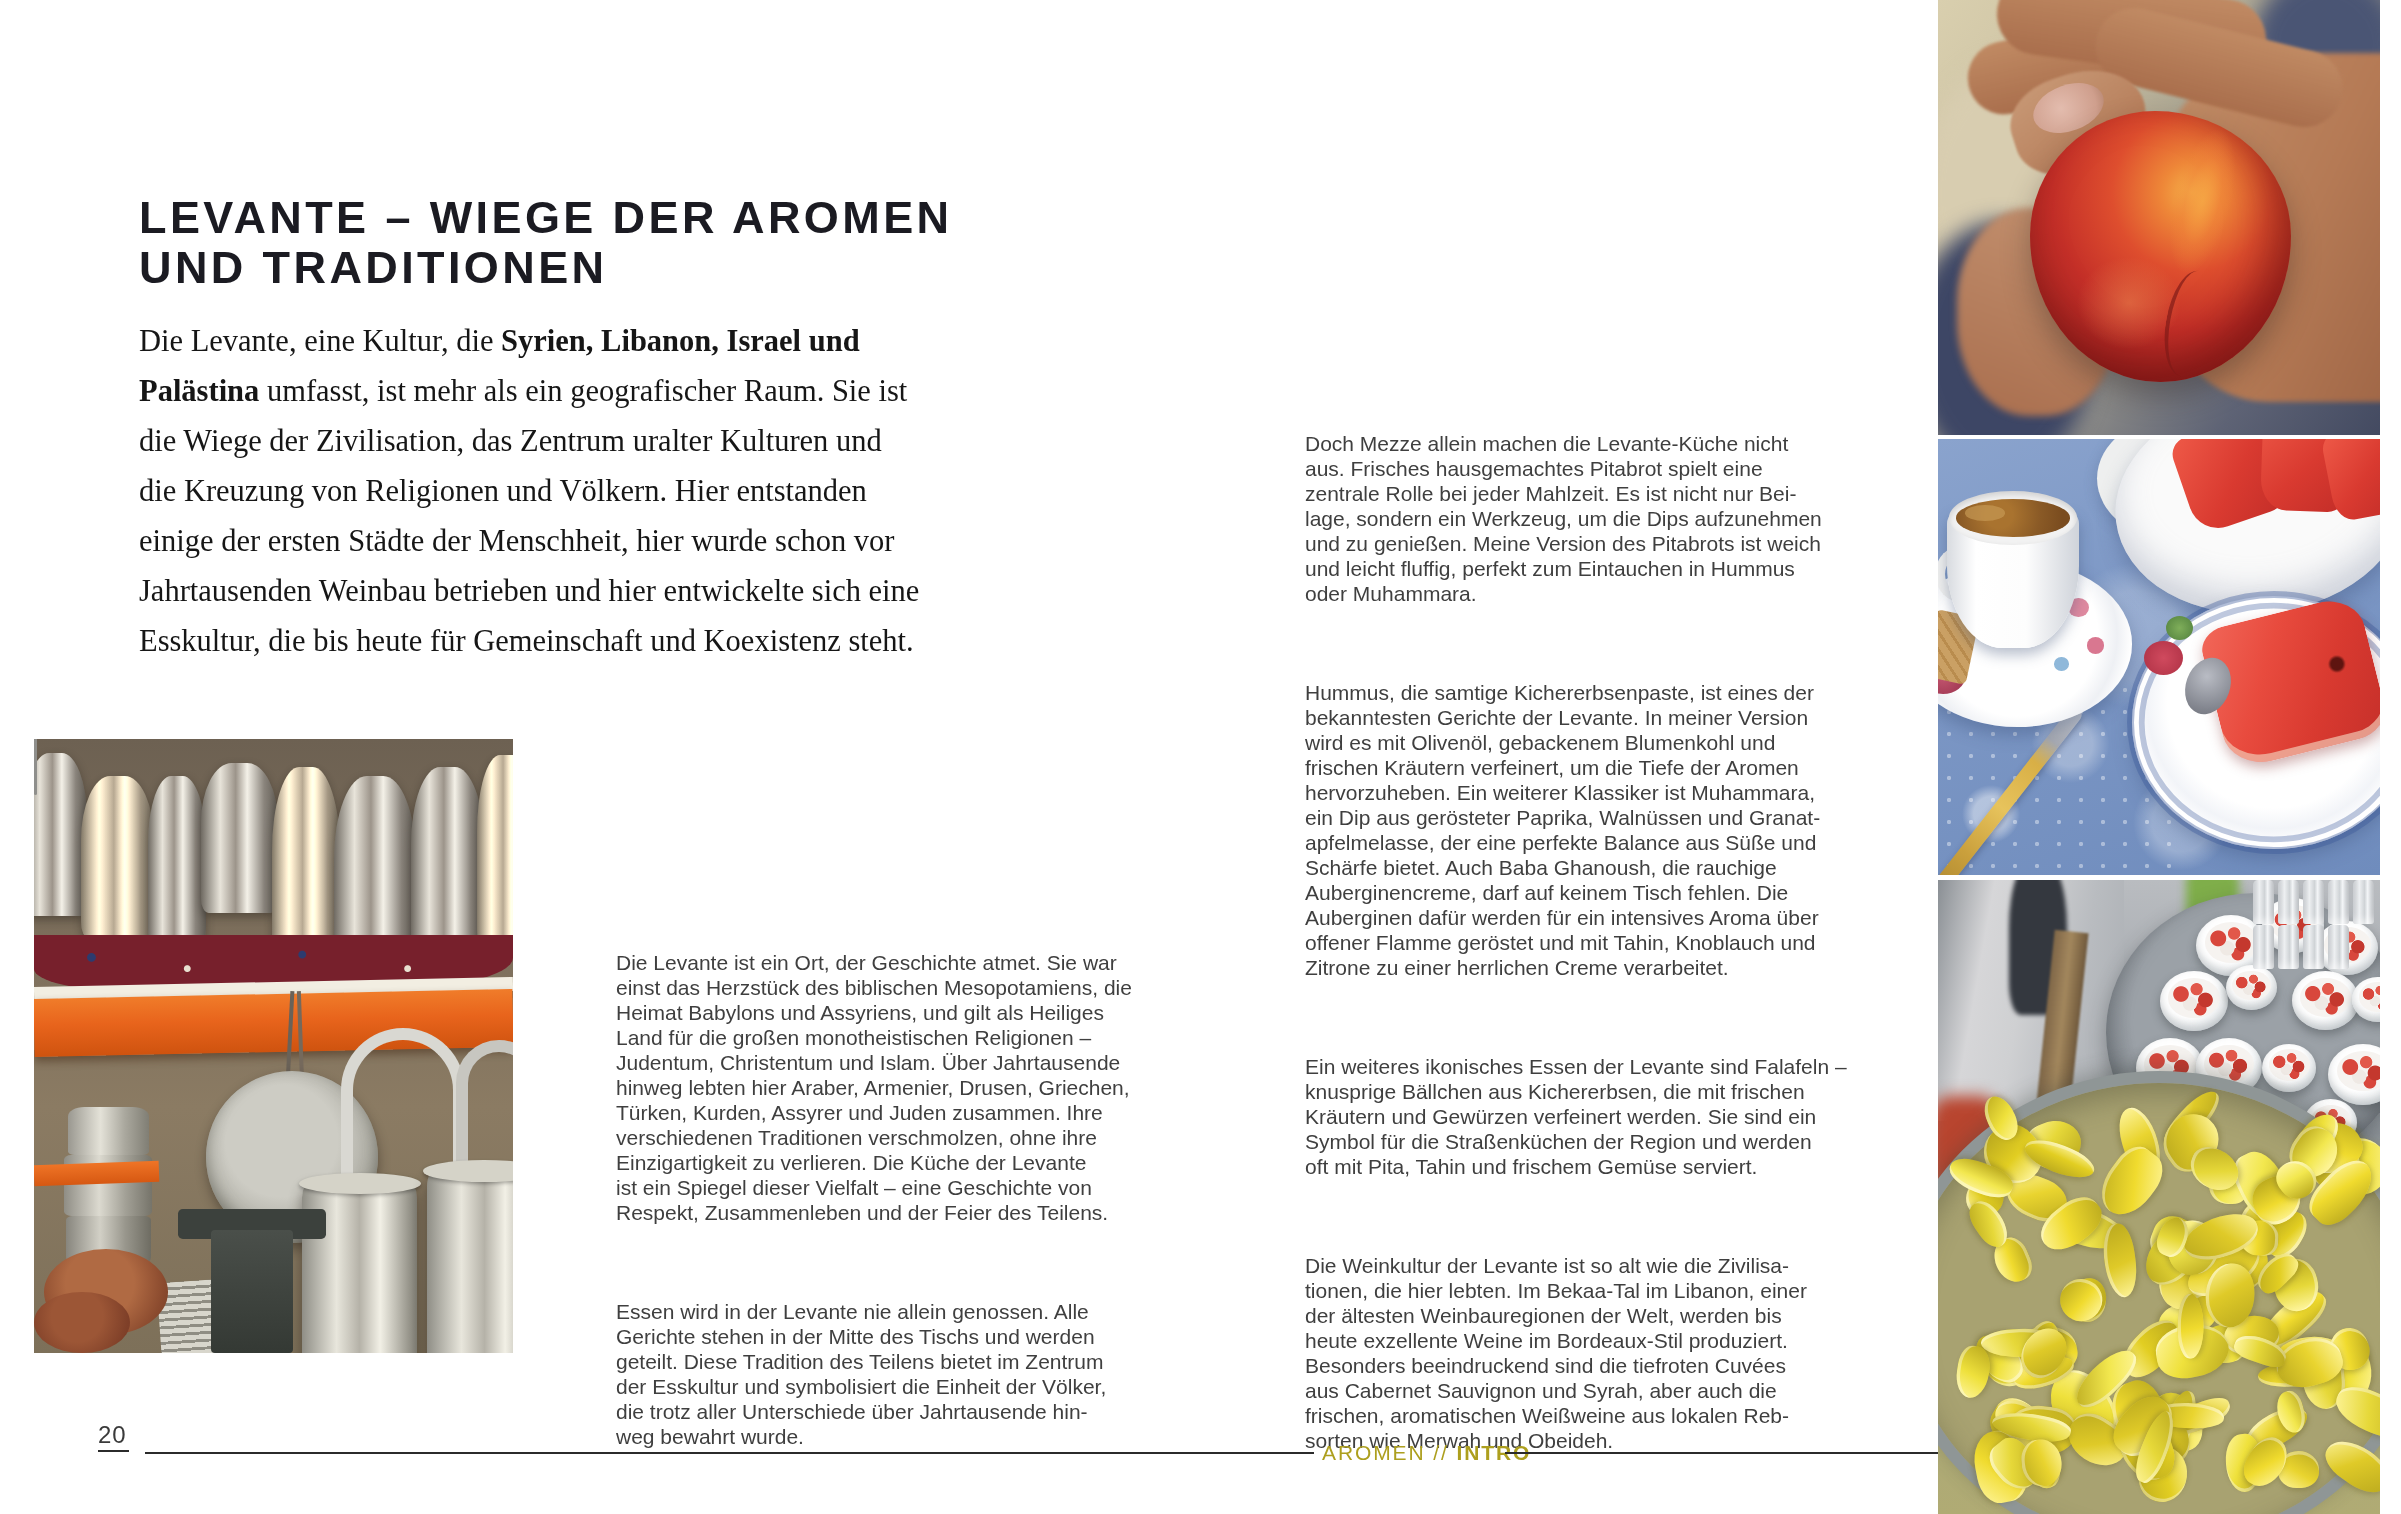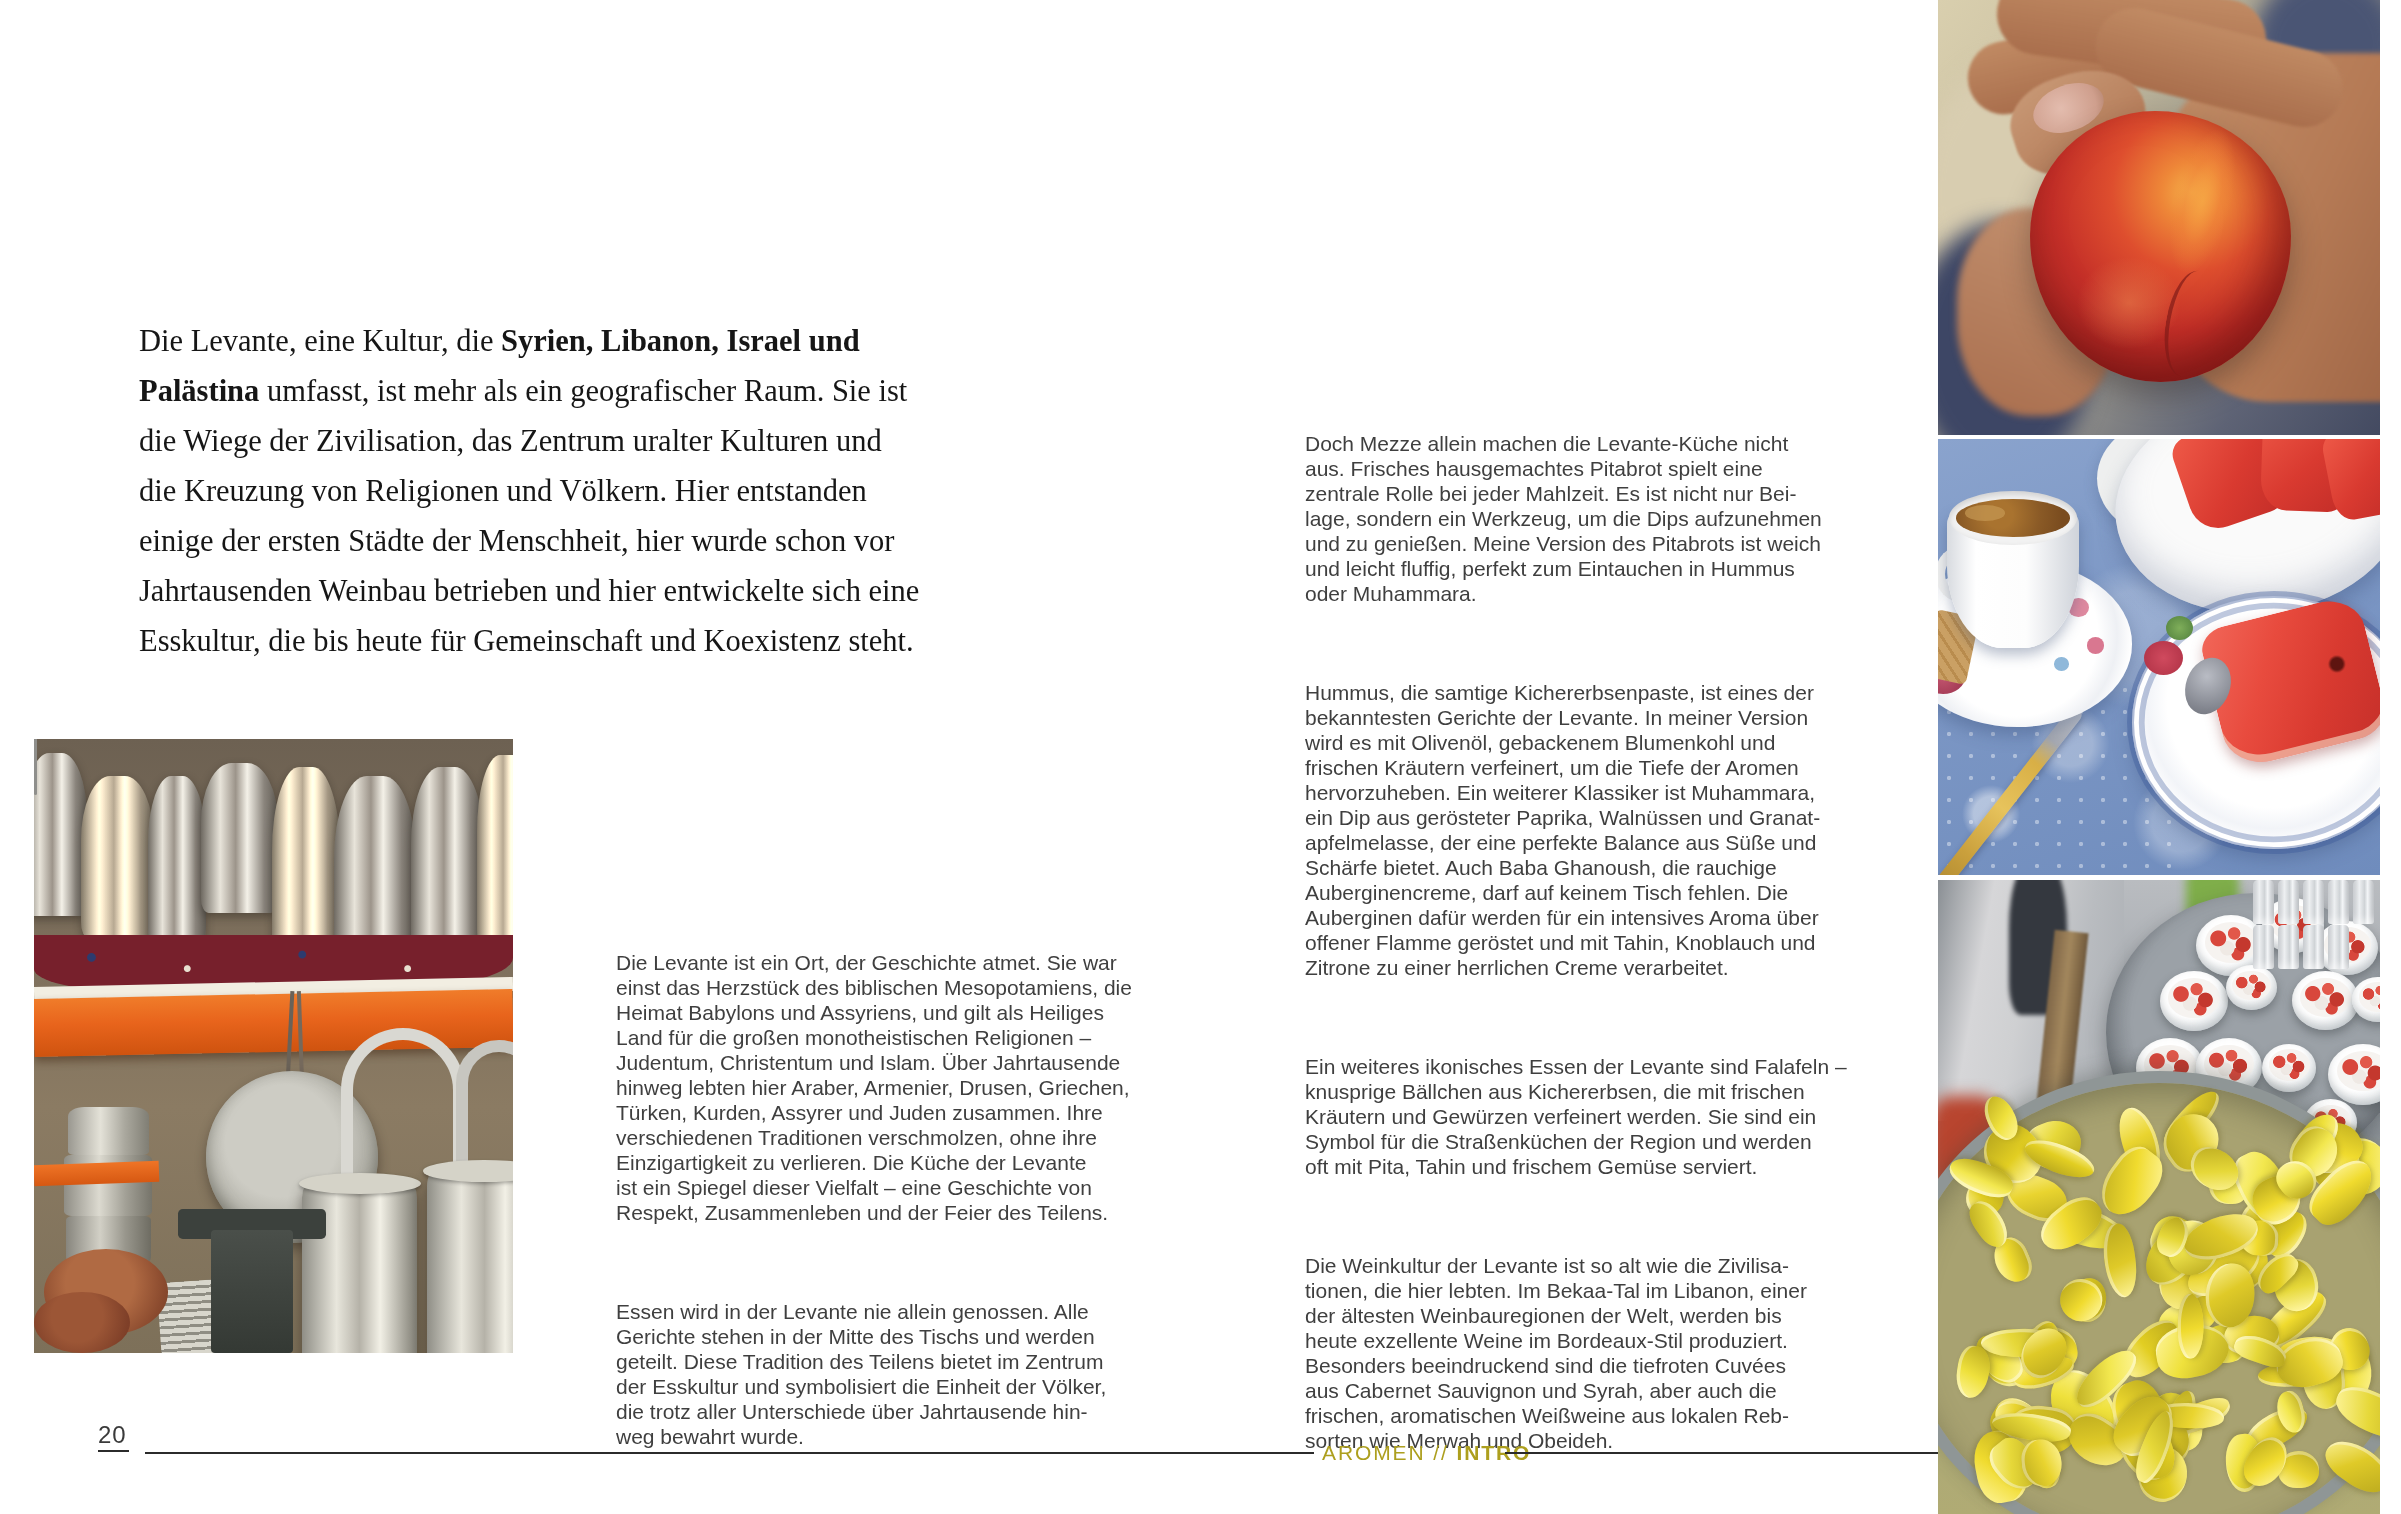--- a/index.html
+++ b/index.html
@@ -195,20 +195,22 @@
   .vise{left:37%;top:80%;width:17%;height:20%;background:linear-gradient(180deg,#4a4f4a,#343934);border-radius:3.9px;}
   .vise-top{left:30%;top:76.5%;width:31%;height:5%;background:#3c413d;border-radius:4.8px;}
   .plates-stack{left:26%;top:88%;width:26%;height:12%;
                 background:repeating-linear-gradient(180deg,#d8d6cc 0 4.8px,#8f8d83 4.8px 7.7px);border-radius:4.8px;transform:rotate(-4deg);}
 </style>
 </head>
 <body>
 
 <div class="spread">
 
+  <div class="abs headline">LEVANTE – WIEGE DER AROMEN
+UND TRADITIONEN</div>
 
   <div class="abs intro"><span>Die Levante, eine Kultur, die </span><b>Syrien, Libanon, Israel und
 Palästina</b><span> umfasst, ist mehr als ein geografischer Raum. Sie ist
 die Wiege der Zivilisation, das Zentrum uralter Kulturen und
 die Kreuzung von Religionen und Völkern. Hier entstanden
 einige der ersten Städte der Menschheit, hier wurde schon vor
 Jahrtausenden Weinbau betrieben und hier entwickelte sich eine
 Esskultur, die bis heute für Gemeinschaft und Koexistenz steht.</span></div>
 
   <div class="abs bodycol col-mid">

